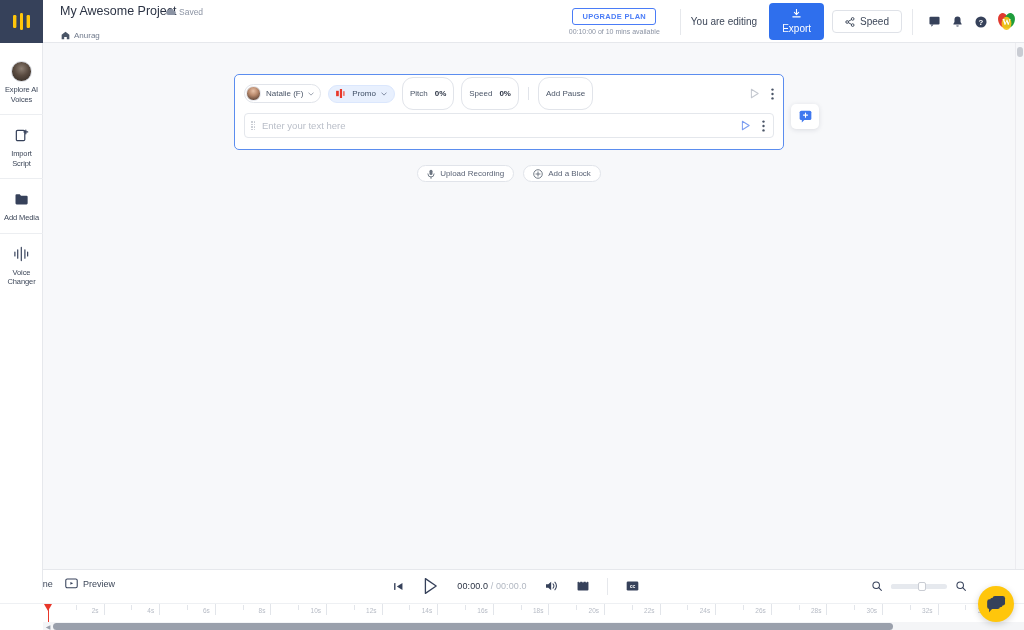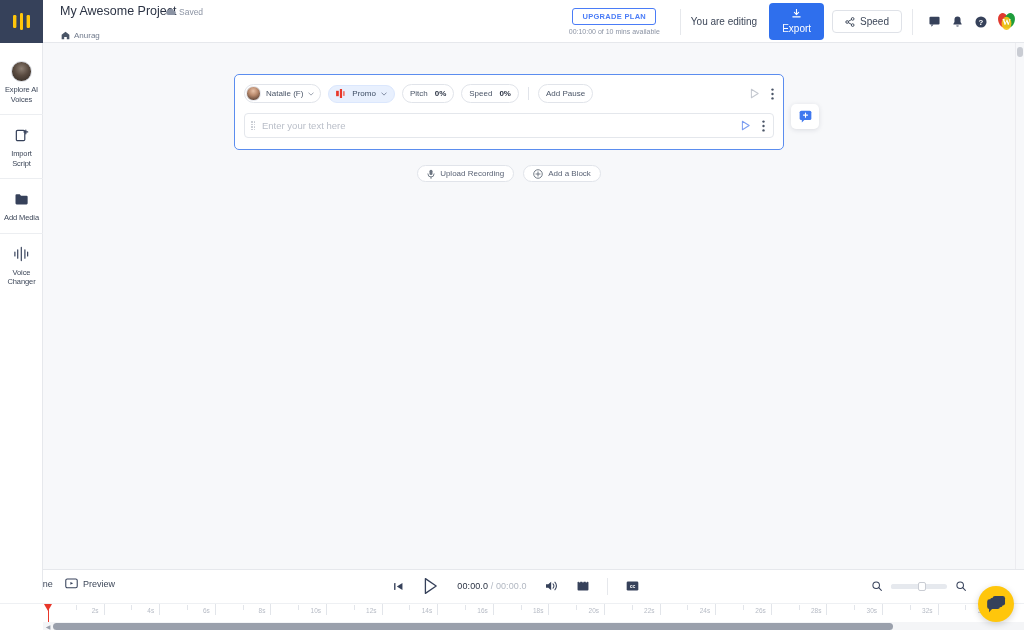--- a/index.html
+++ b/index.html
@@ -100,21 +100,21 @@
   .block {
     position: absolute; left: 191px; top: 31px; width: 550px;
     background: #fff; border: 1.5px solid #5b8def; border-radius: 5px;
     padding: 8px 9px 11px;
   }
   .block-row {
     display: flex; align-items: center; gap: 7px; height: 21px;
   }
   .chip {
     display: flex; align-items: center; border: 1px solid #e1e4ea; background:#fff;
-    border-radius: 11px; height: 19px; padding: 0 7px; font-size: 8px;
+    border-radius: 11px; height: 33px; padding: 0 7px; font-size: 8px;
     color: #4a5567; cursor: pointer; white-space: nowrap;
   }
   .chip-voice { padding: 0 6px 0 1px; gap: 5px; height: 19px; border-radius: 10px; }
   .voice-pic {
     width: 15px; height: 15px; border-radius: 50%;
     background: radial-gradient(circle at 48% 30%, #e8c2a8 0%, #b98a6d 40%, #3c2a22 100%);
     border: 1px solid #e3e5ea; flex: none;
   }
   .chip-promo {
     background: #e8f0fe; border-color: #dbe7fd; color: #3c4c63; gap: 5px; height: 18px;

